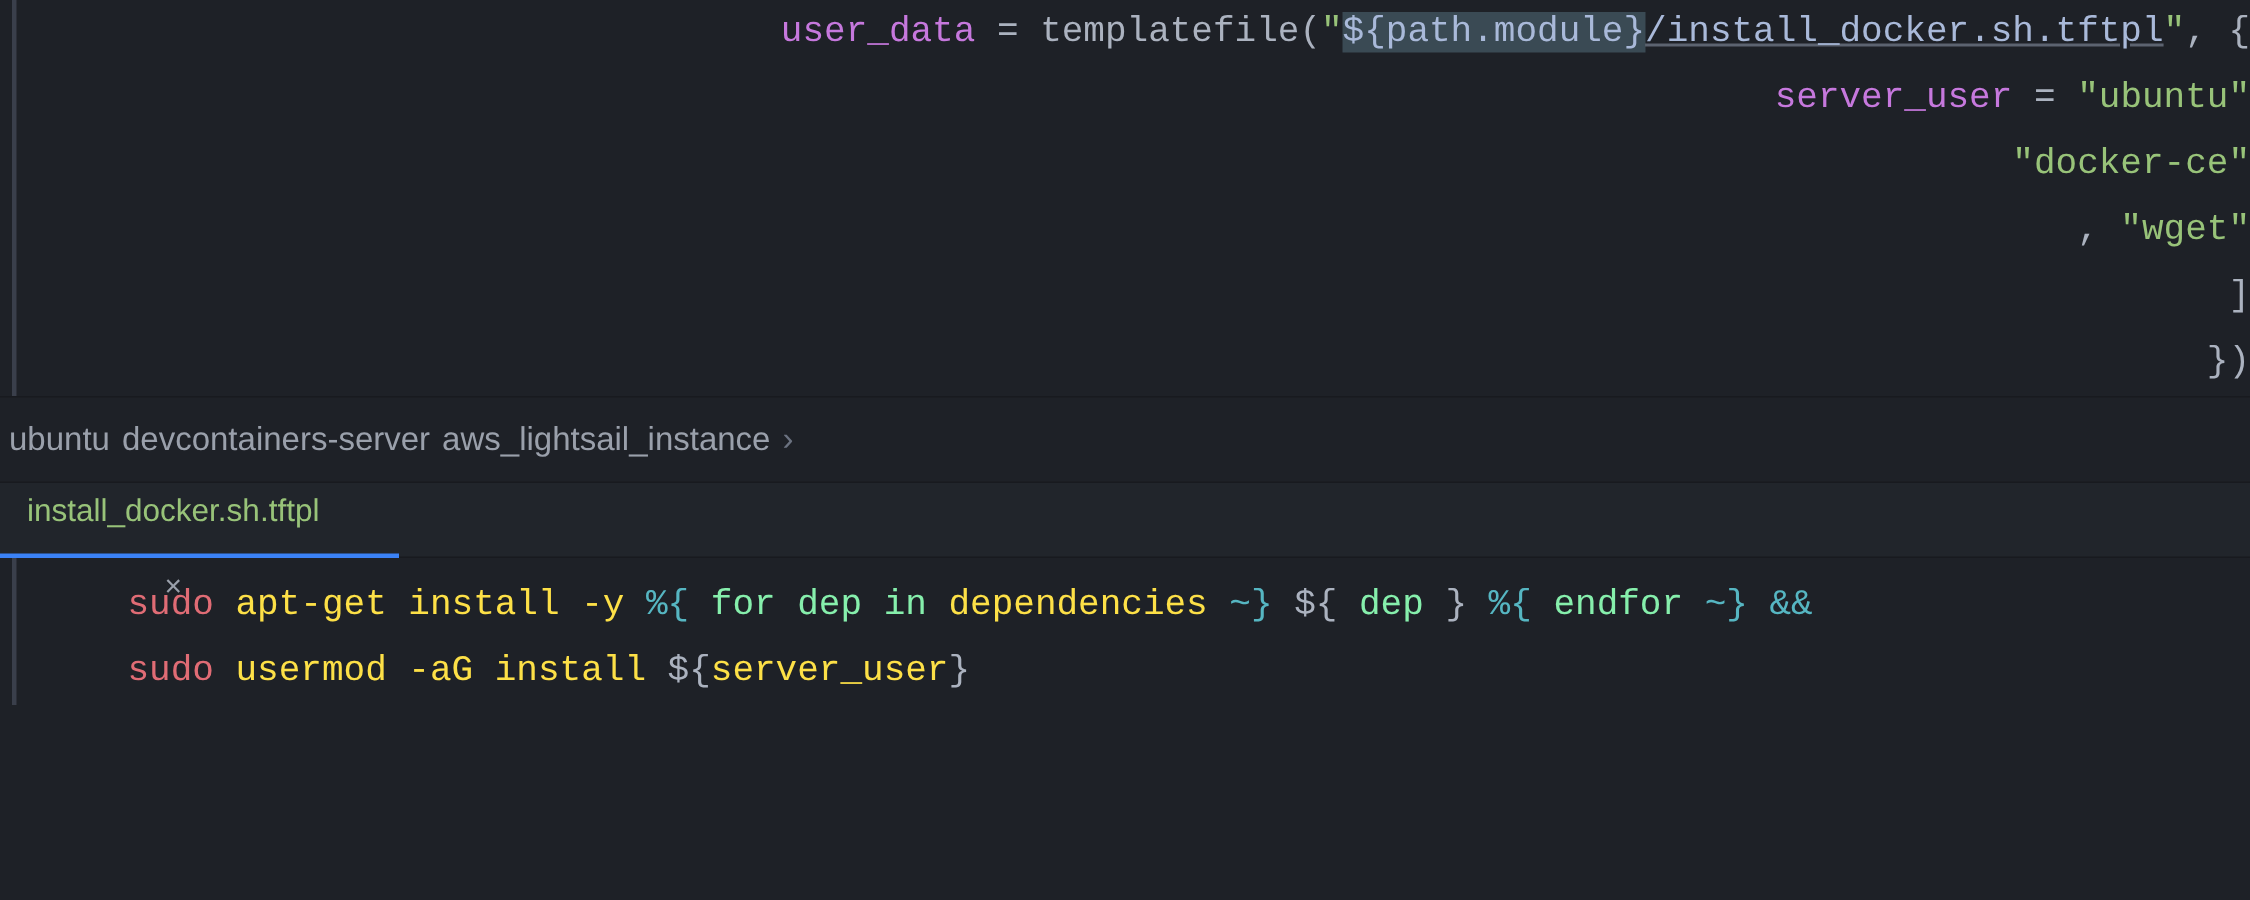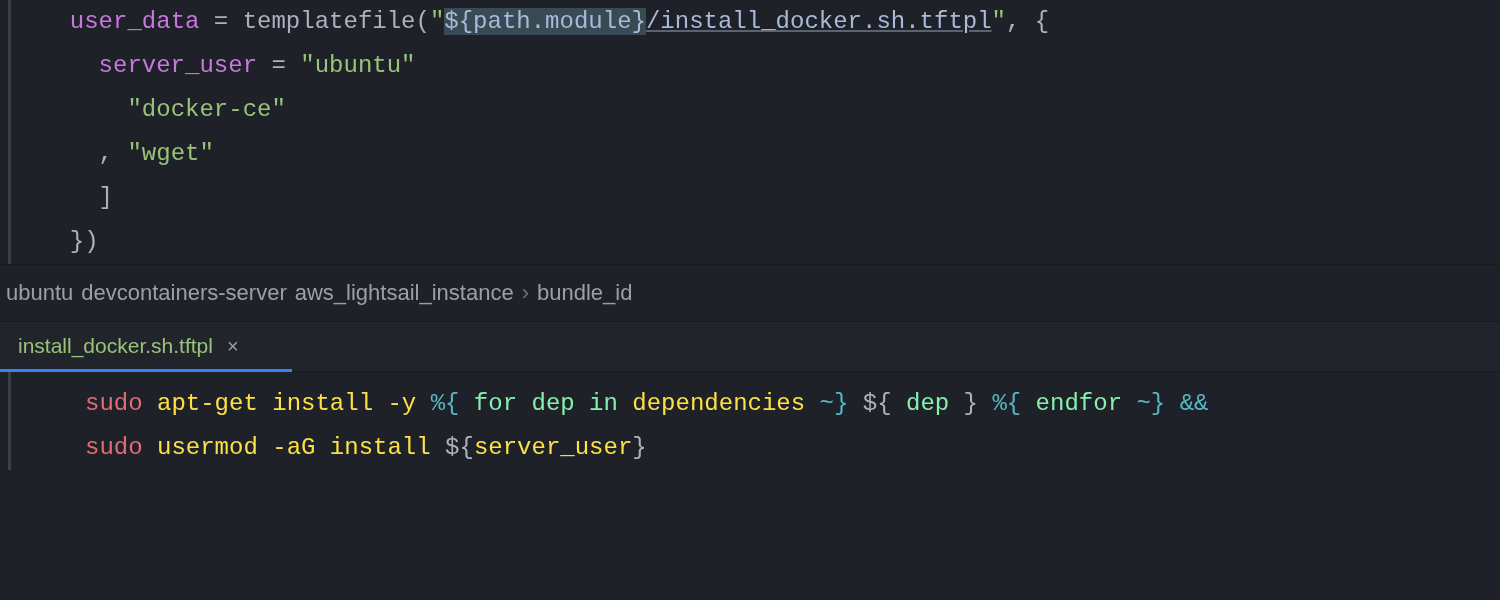--- a/index.html
+++ b/index.html
@@ -10,20 +10,21 @@
     font-size: 24px;
     line-height: 1.8;
     overflow: hidden;
     width: 1500px;
     height: 600px;
   }
   .editor-top {
     padding: 0 0 0 30px;
     border-left: 3px solid #3a3f4b;
     margin-left: 8px;
+    text-align: right;
   }
   .editor-top .line { min-height: 44px; }
   pre { font-family: inherit; }
   .attr { color: #c678dd; }
   .fn { color: #abb2bf; }
   .string { color: #98c379; }
   .string-int { color: #a9b9d9; }
   .string-int-hl { background: #3a4a54; }
   .punct { color: #abb2bf; }
   .plain { color: #fde047; }
@@ -52,20 +53,21 @@
   }
   .tab {
     display: flex;
     align-items: center;
     gap: 14px;
     padding: 0 18px;
     height: 100%;
     color: #98c379;
     position: relative;
     cursor: pointer;
+    flex-direction: column;
   }
   .tab-underline {
     position: absolute;
     left: 0; right: -35px; bottom: -1px;
     height: 3px;
     background: #3b82f6;
   }
   .close-x { color: #9aa0ab; font-size: 20px; }
 
   .editor-bottom {
@@ -91,21 +93,20 @@
   <pre class="line">    <span class="punct">, </span><span class="string">"wget"</span></pre>
   <pre class="line">    <span class="punct">]</span></pre>
   <pre class="line">  <span class="punct">})</span></pre>
 </div>
 
 <div class="breadcrumb">
   <span>ubuntu</span>
   <span>devcontainers-server</span>
   <span>aws_lightsail_instance</span>
   <span class="chev">›</span>
-  <span>bundle_id</span>
 </div>
 
 <div class="tabbar">
   <div class="tab">
     <span>install_docker.sh.tftpl</span>
     <span class="close-x">×</span>
     <div class="tab-underline"></div>
   </div>
 </div>
 

